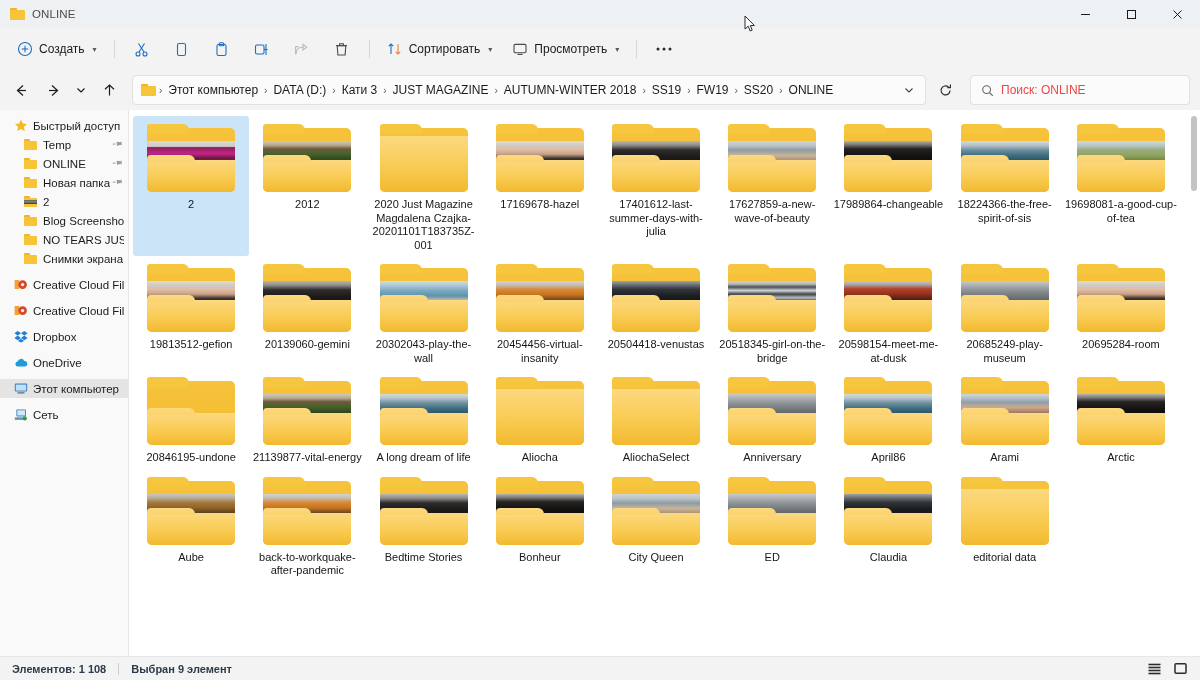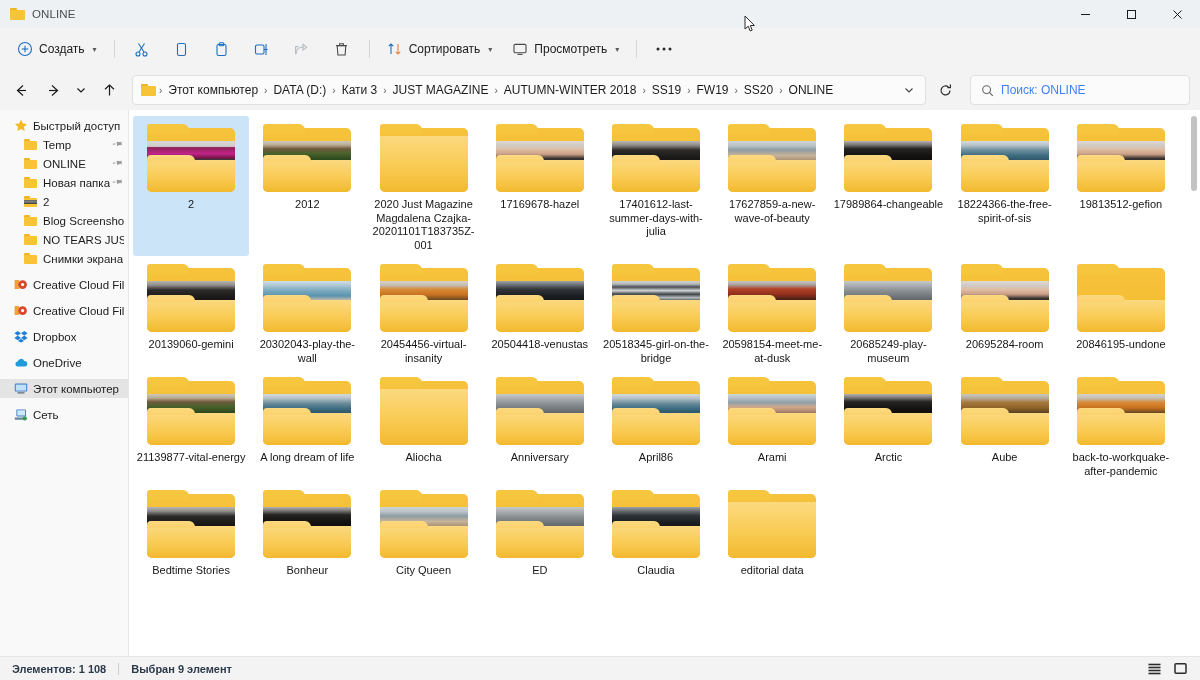--- a/index.html
+++ b/index.html
@@ -188,21 +188,21 @@
     background: #fbfbfb;
     border: 1px solid #e0e0e0;
     border-radius: 4px;
     display: flex;
     align-items: center;
     gap: 7px;
     padding: 0 10px;
     margin-left: 8px;
     flex: 0 0 auto;
   }
-  .search-ph { font-size: 12px; color: #3b82f6; }
+  .search-ph { font-size: 12px; color: #ef4444; }
 
   
   .body {
     flex: 1 1 auto;
     display: flex;
     min-height: 0;
     background: #ffffff;
   }
 
   
@@ -761,20 +761,31 @@
               </div>
               <div class="f-front"></div>
             </div>
             <div class="caption">18224366-the-free-spirit-of-sis</div>
           </div>
           <div class="cell">
             <div class="folder">
               <div class="f-back"></div>
               <div class="f-tab"></div>
               <div class="f-thumb">
+                <i style="background: linear-gradient(rgb(207, 217, 220) 0%, rgb(184, 200, 204) 14%, rgb(154, 170, 124) 30%, rgb(143, 164, 94) 48%, rgb(109, 131, 67) 66%, rgb(77, 99, 48) 84%, rgb(58, 76, 36) 100%);"></i>
+              </div>
+              <div class="f-front"></div>
+            </div>
+            <div class="caption">19698081-a-good-cup-of-tea</div>
+          </div>
+          <div class="cell">
+            <div class="folder">
+              <div class="f-back"></div>
+              <div class="f-tab"></div>
+              <div class="f-thumb">
                 <i style="background: linear-gradient(rgb(222, 218, 214) 0%, rgb(207, 201, 195) 16%, rgb(224, 189, 164) 28%, rgb(202, 160, 135) 44%, rgb(58, 52, 48) 58%, rgb(38, 34, 32) 76%, rgb(26, 23, 23) 100%);"></i>
               </div>
               <div class="f-front"></div>
             </div>
             <div class="caption">19813512-gefion</div>
           </div>
           <div class="cell">
             <div class="folder">
               <div class="f-back"></div>
               <div class="f-tab"></div>
@@ -895,20 +906,28 @@
             </div>
             <div class="caption">A long dream of life</div>
           </div>
           <div class="cell">
             <div class="folder f-plain">
               <div class="f-back"></div>
               <div class="f-tab"></div>
               <div class="f-front"></div>
             </div>
             <div class="caption">Aliocha</div>
+          </div>
+          <div class="cell">
+            <div class="folder f-plain">
+              <div class="f-back"></div>
+              <div class="f-tab"></div>
+              <div class="f-front"></div>
+            </div>
+            <div class="caption">AliochaSelect</div>
           </div>
           <div class="cell">
             <div class="folder">
               <div class="f-back"></div>
               <div class="f-tab"></div>
               <div class="f-thumb">
                 <i style="background: linear-gradient(rgb(199, 202, 204) 0%, rgb(169, 173, 176) 16%, rgb(139, 144, 147) 32%, rgb(114, 120, 123) 50%, rgb(90, 96, 99) 68%, rgb(71, 76, 79) 84%, rgb(56, 60, 63) 100%);"></i>
               </div>
               <div class="f-front"></div>
             </div>

